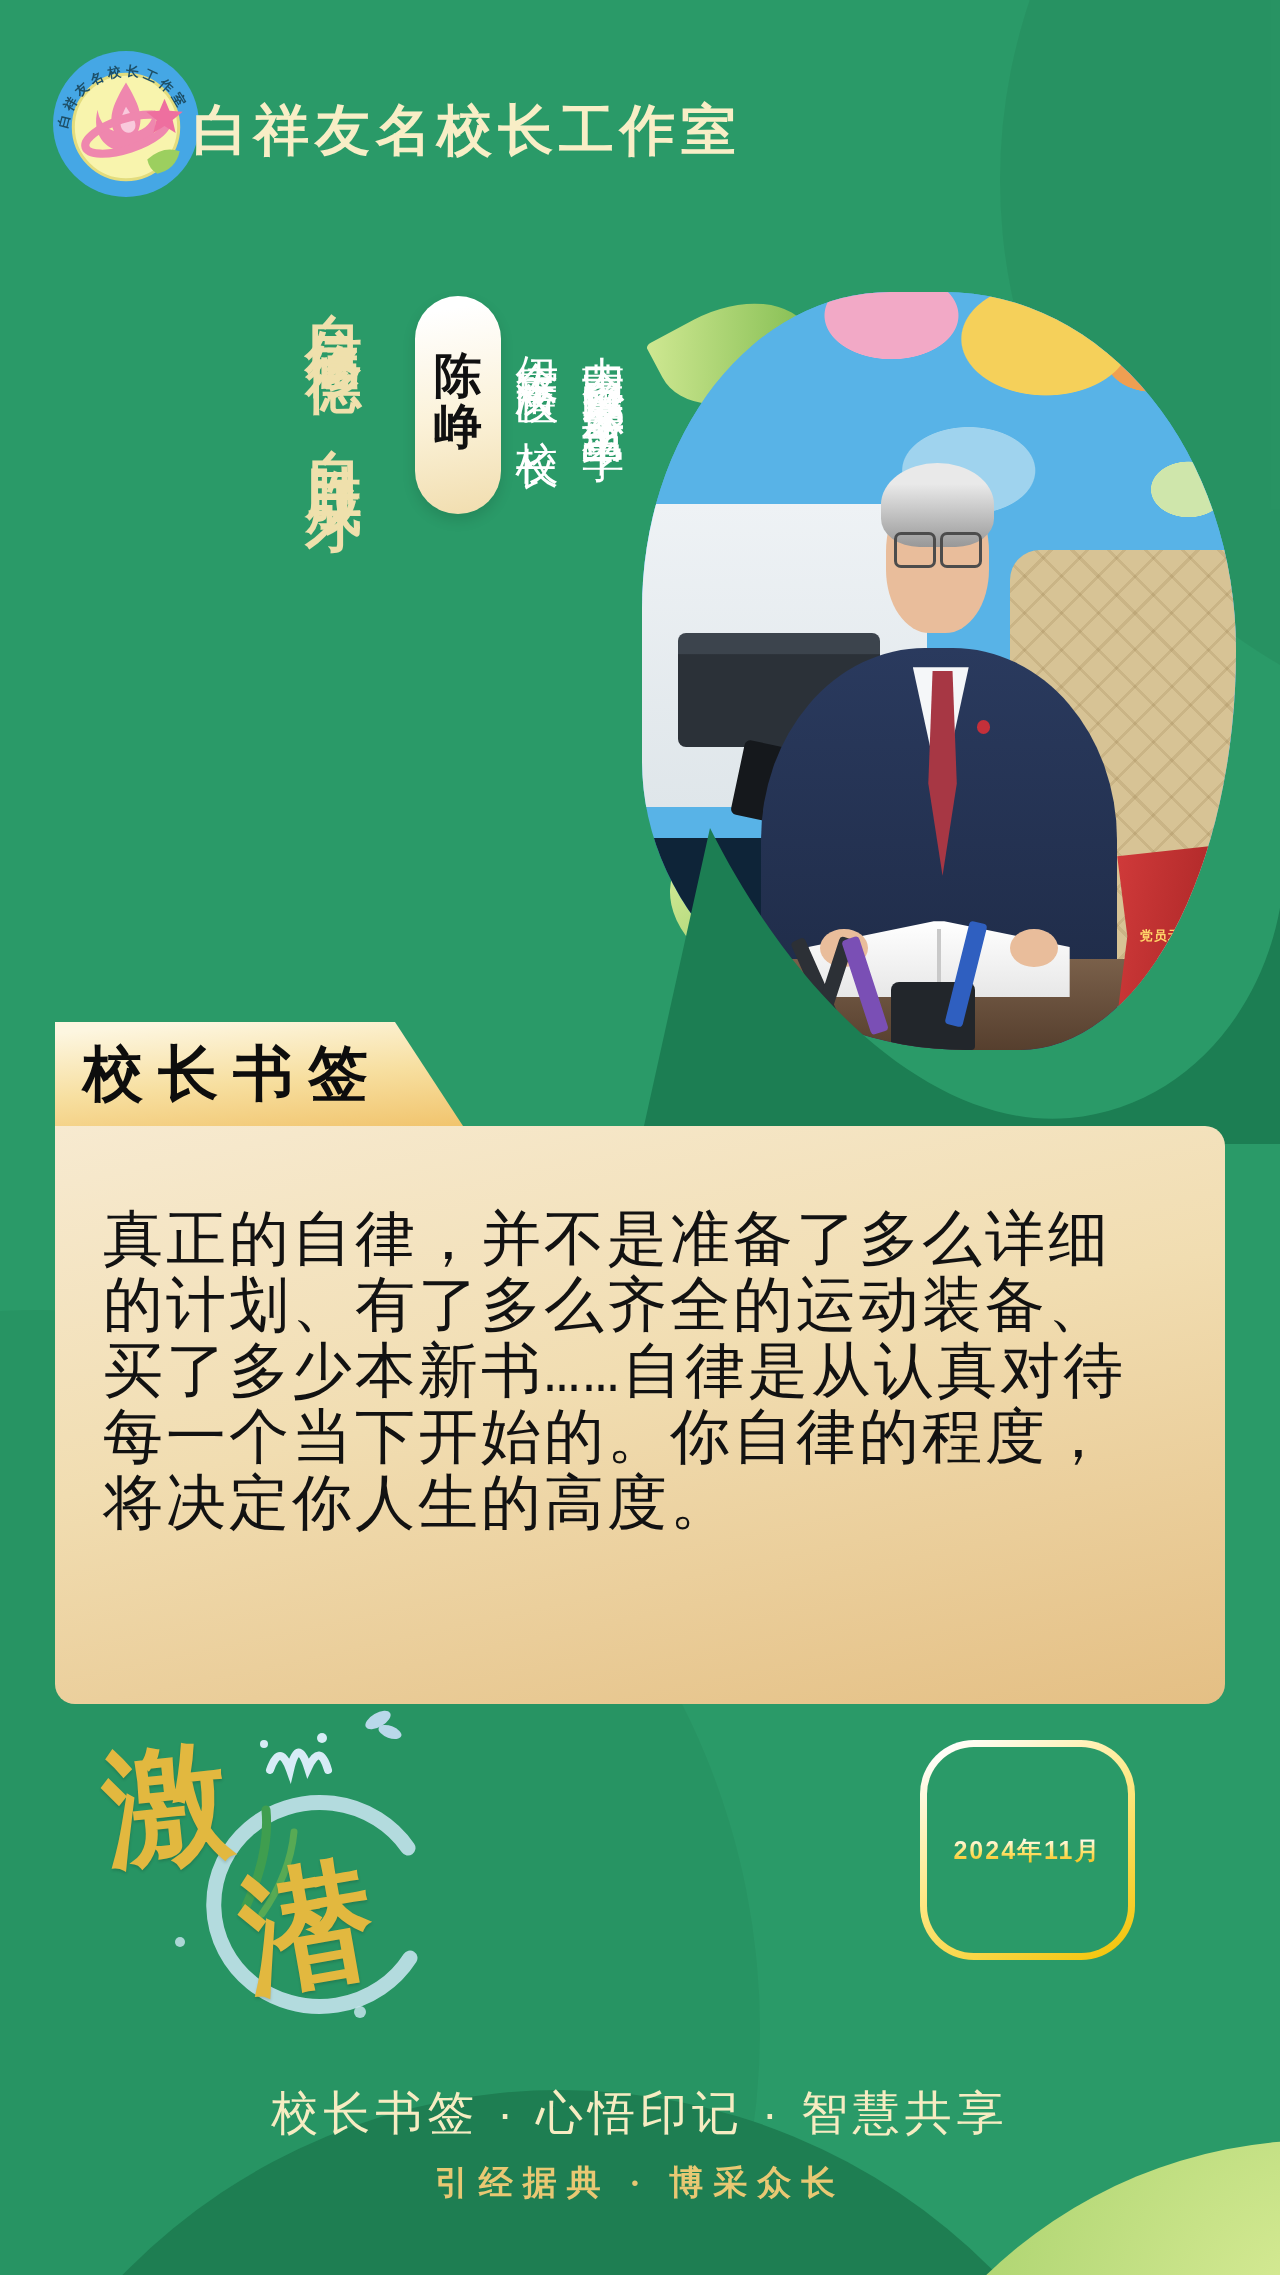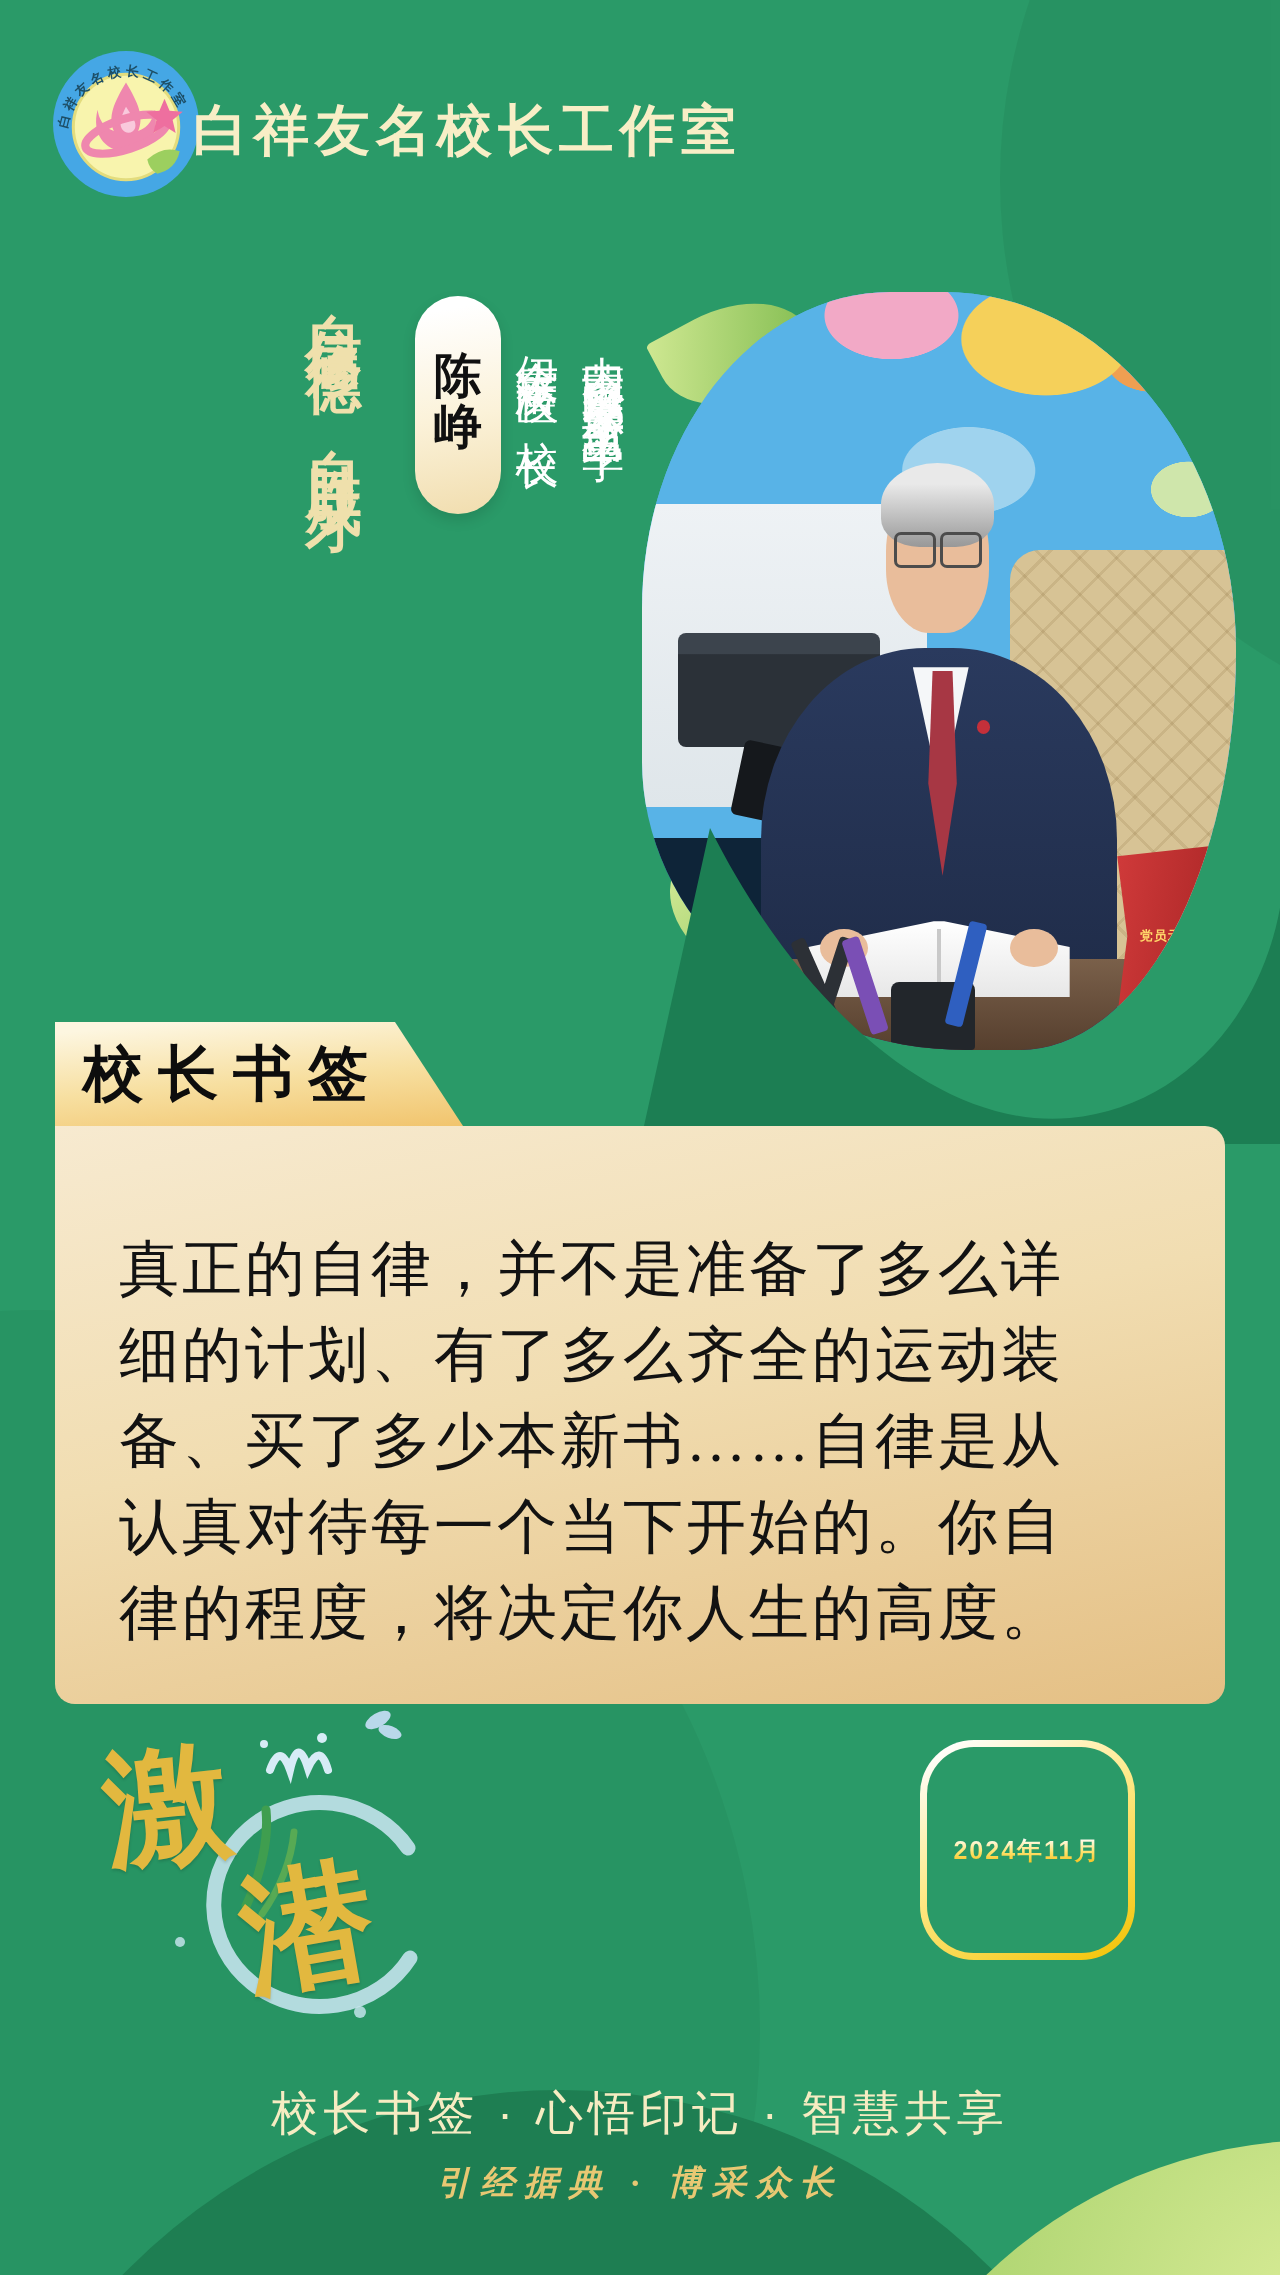--- a/index.html
+++ b/index.html
@@ -133,23 +133,23 @@
   }
   #ribbon-label{
     padding-left:28px;font-size:60px;font-weight:800;letter-spacing:15px;color:#0d0d0d;
   }
   #quote-panel{
     left:55px;top:1126px;width:1170px;height:578px;z-index:6;
     background:linear-gradient(168deg,#f7ead0 0%,#f1ddb1 45%,#e4bf84 100%);
     border-radius:0 20px 20px 20px;box-sizing:border-box;
   }
   #quote-text{
-    margin:16px;padding:84px 90px 0 48px;
-    font-family:Liberation Serif, serif;
-    font-size:60px;line-height:86px;letter-spacing:3px;color:#121212;
+    margin:0;padding:84px 90px 0 48px;
+    font-family:Liberation Mono, monospace;
+    font-size:60px;line-height:66px;letter-spacing:3px;color:#121212;
   }
   
   #artwork{left:60px;top:1692px;width:360px;height:380px;z-index:5;}
   .calli{
     position:absolute;color:#E2B83F;
     font-family:"Liberation Serif","DejaVu Serif",serif;font-weight:700;
     text-shadow:0 2px 3px rgba(0,0,0,0.15);
   }
   #calli-ji{left:44px;top:28px;font-size:128px;transform:rotate(-6deg);}
   #calli-qian{left:182px;top:148px;font-size:132px;transform:rotate(-10deg);}
@@ -174,21 +174,21 @@
     background:#1E7E52;z-index:2;}
   #hill-light{left:840px;top:2140px;width:960px;height:960px;border-radius:50%;
     background:radial-gradient(circle at 50% 18%,#d9ec97,#8cc253 70%);z-index:3;}
   
   #tagline{
     left:0;top:2082px;width:1280px;text-align:center;z-index:5;
     font-size:47px;font-weight:400;letter-spacing:5px;color:#F6ECC2;
   }
   #subtagline{
     left:0;top:2160px;width:1280px;text-align:center;z-index:5;
-    font-family:"Liberation Serif","DejaVu Serif",serif;font-style:italic;
+    font-family:"Liberation Serif","DejaVu Serif",serif;
     font-size:34px;font-weight:600;letter-spacing:10px;color:#E8C873;
   }
 </style>
 </head>
 <body>
 
 <div id="circ-top" class="decor-circle"></div>
 <div id="circ-bottom" class="decor-circle"></div>
 
 <svg id="logo" class="abs" viewBox="0 0 150 150">

